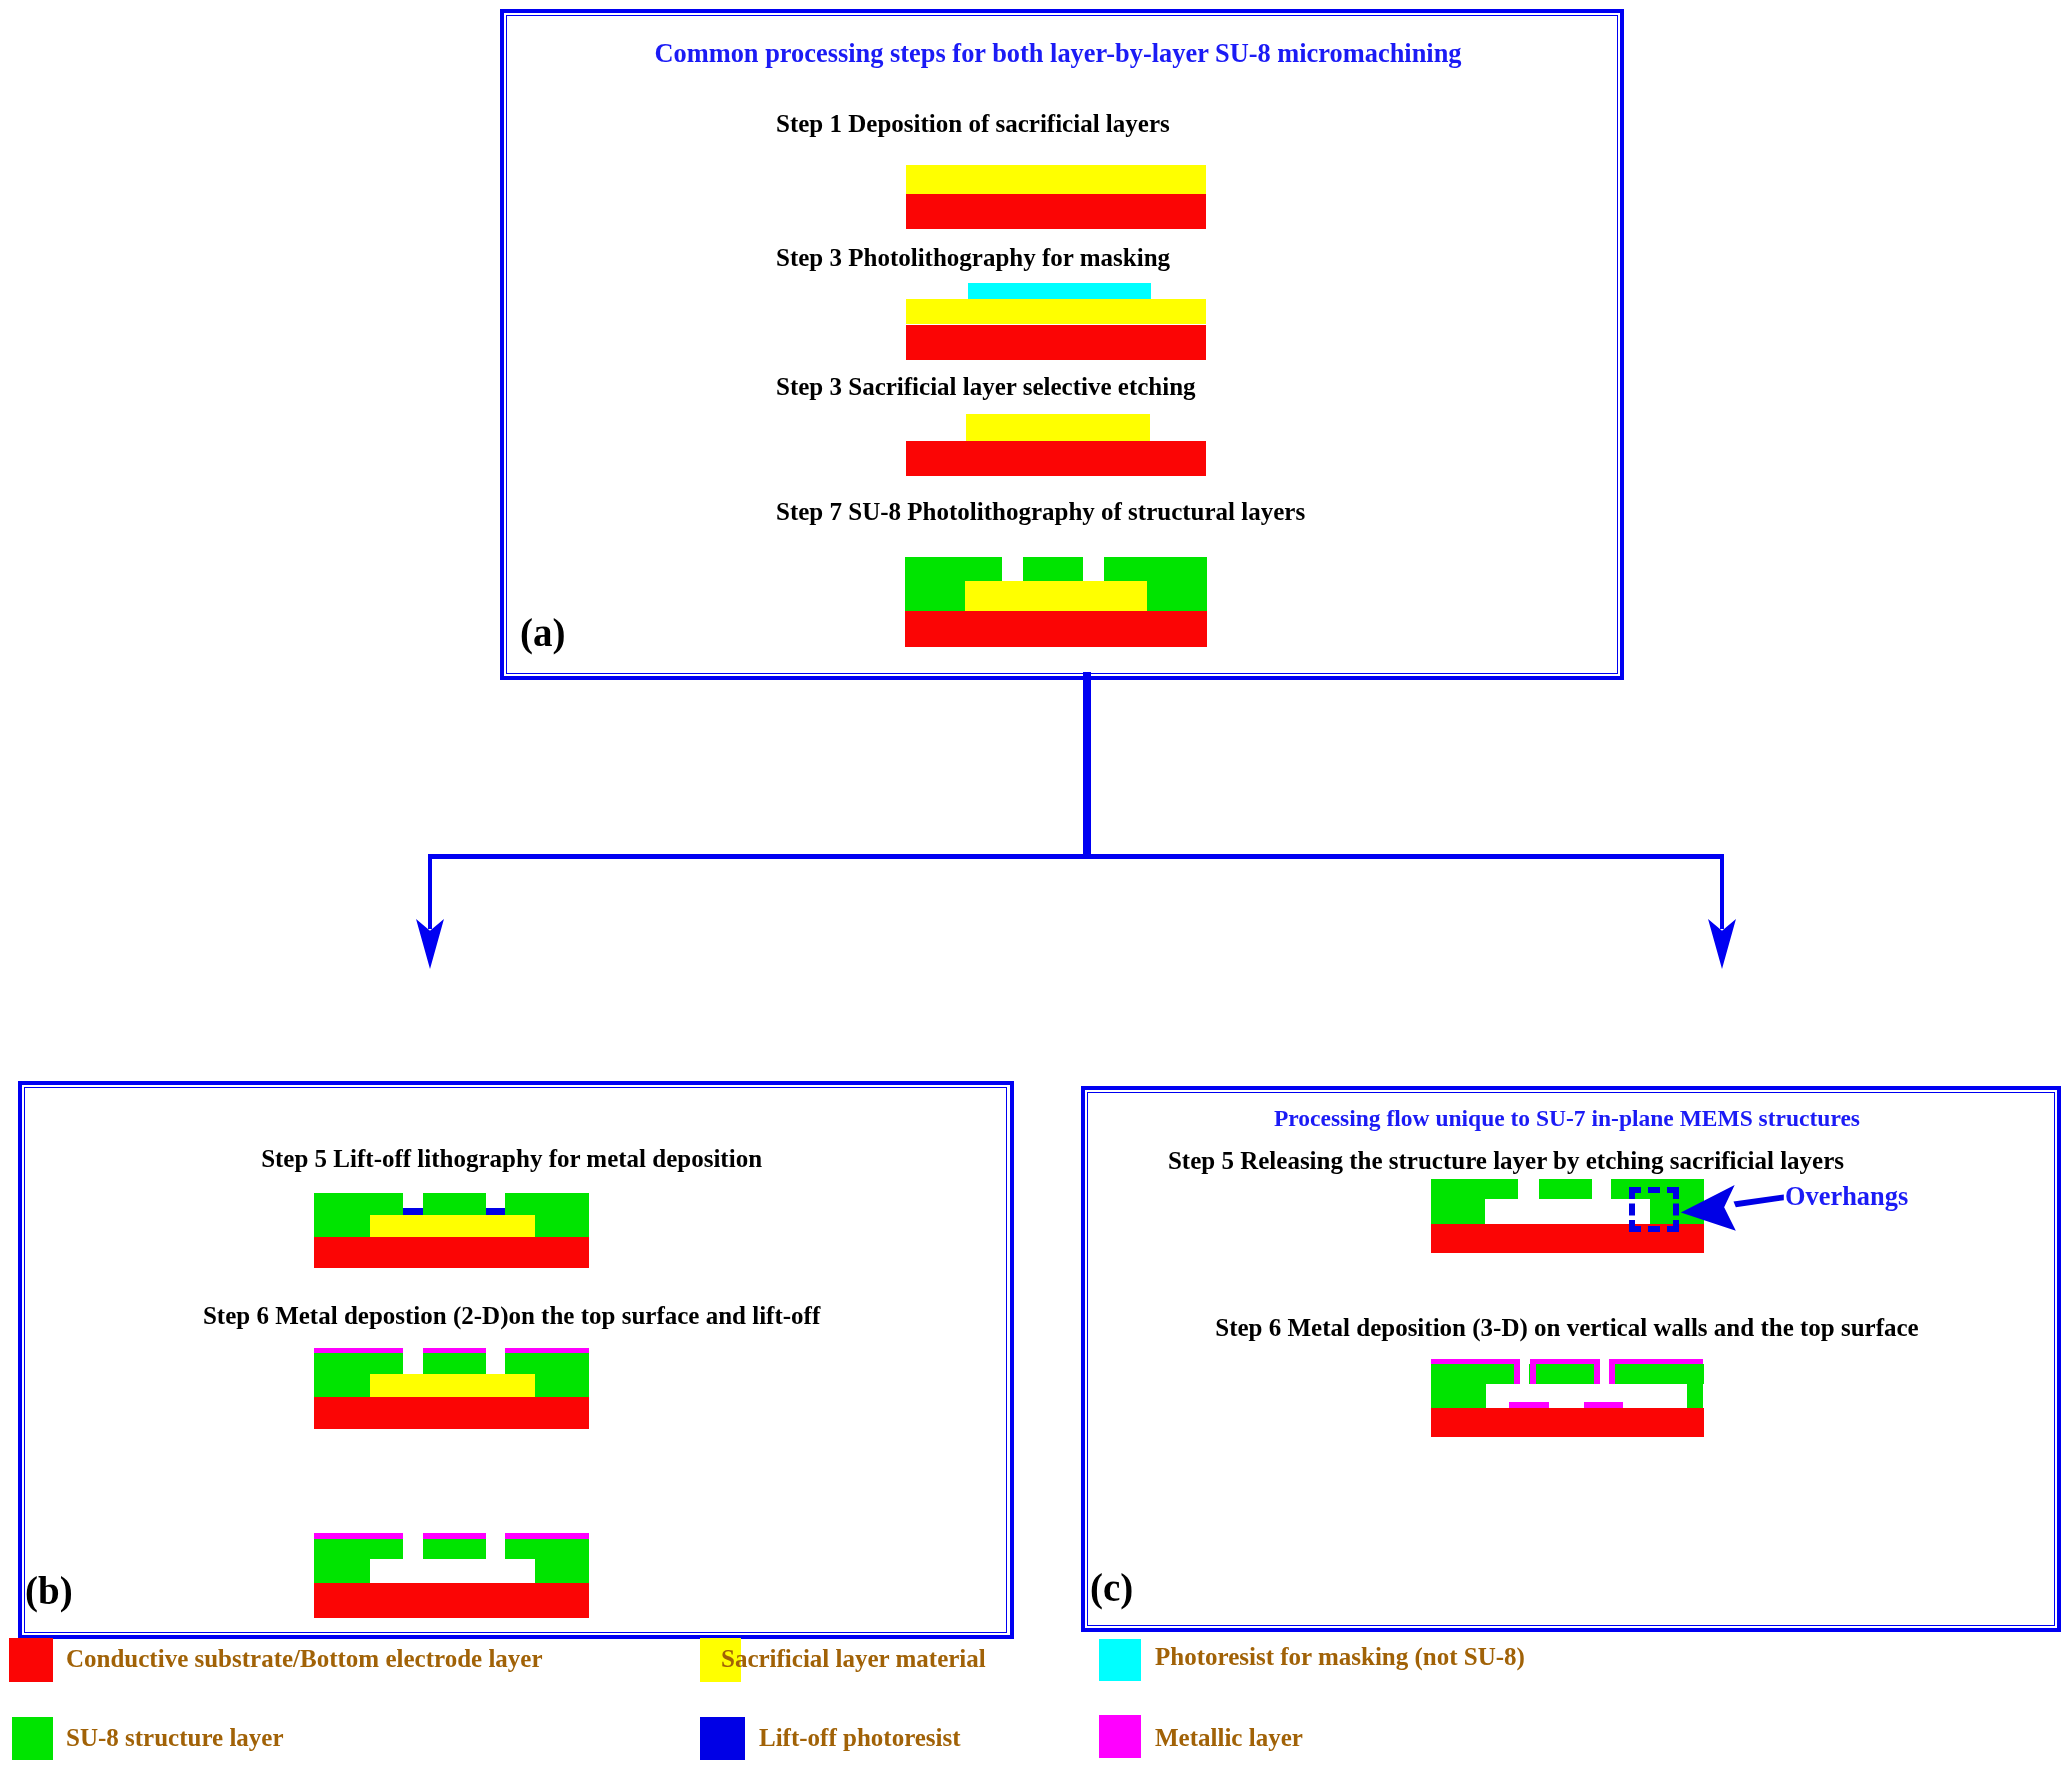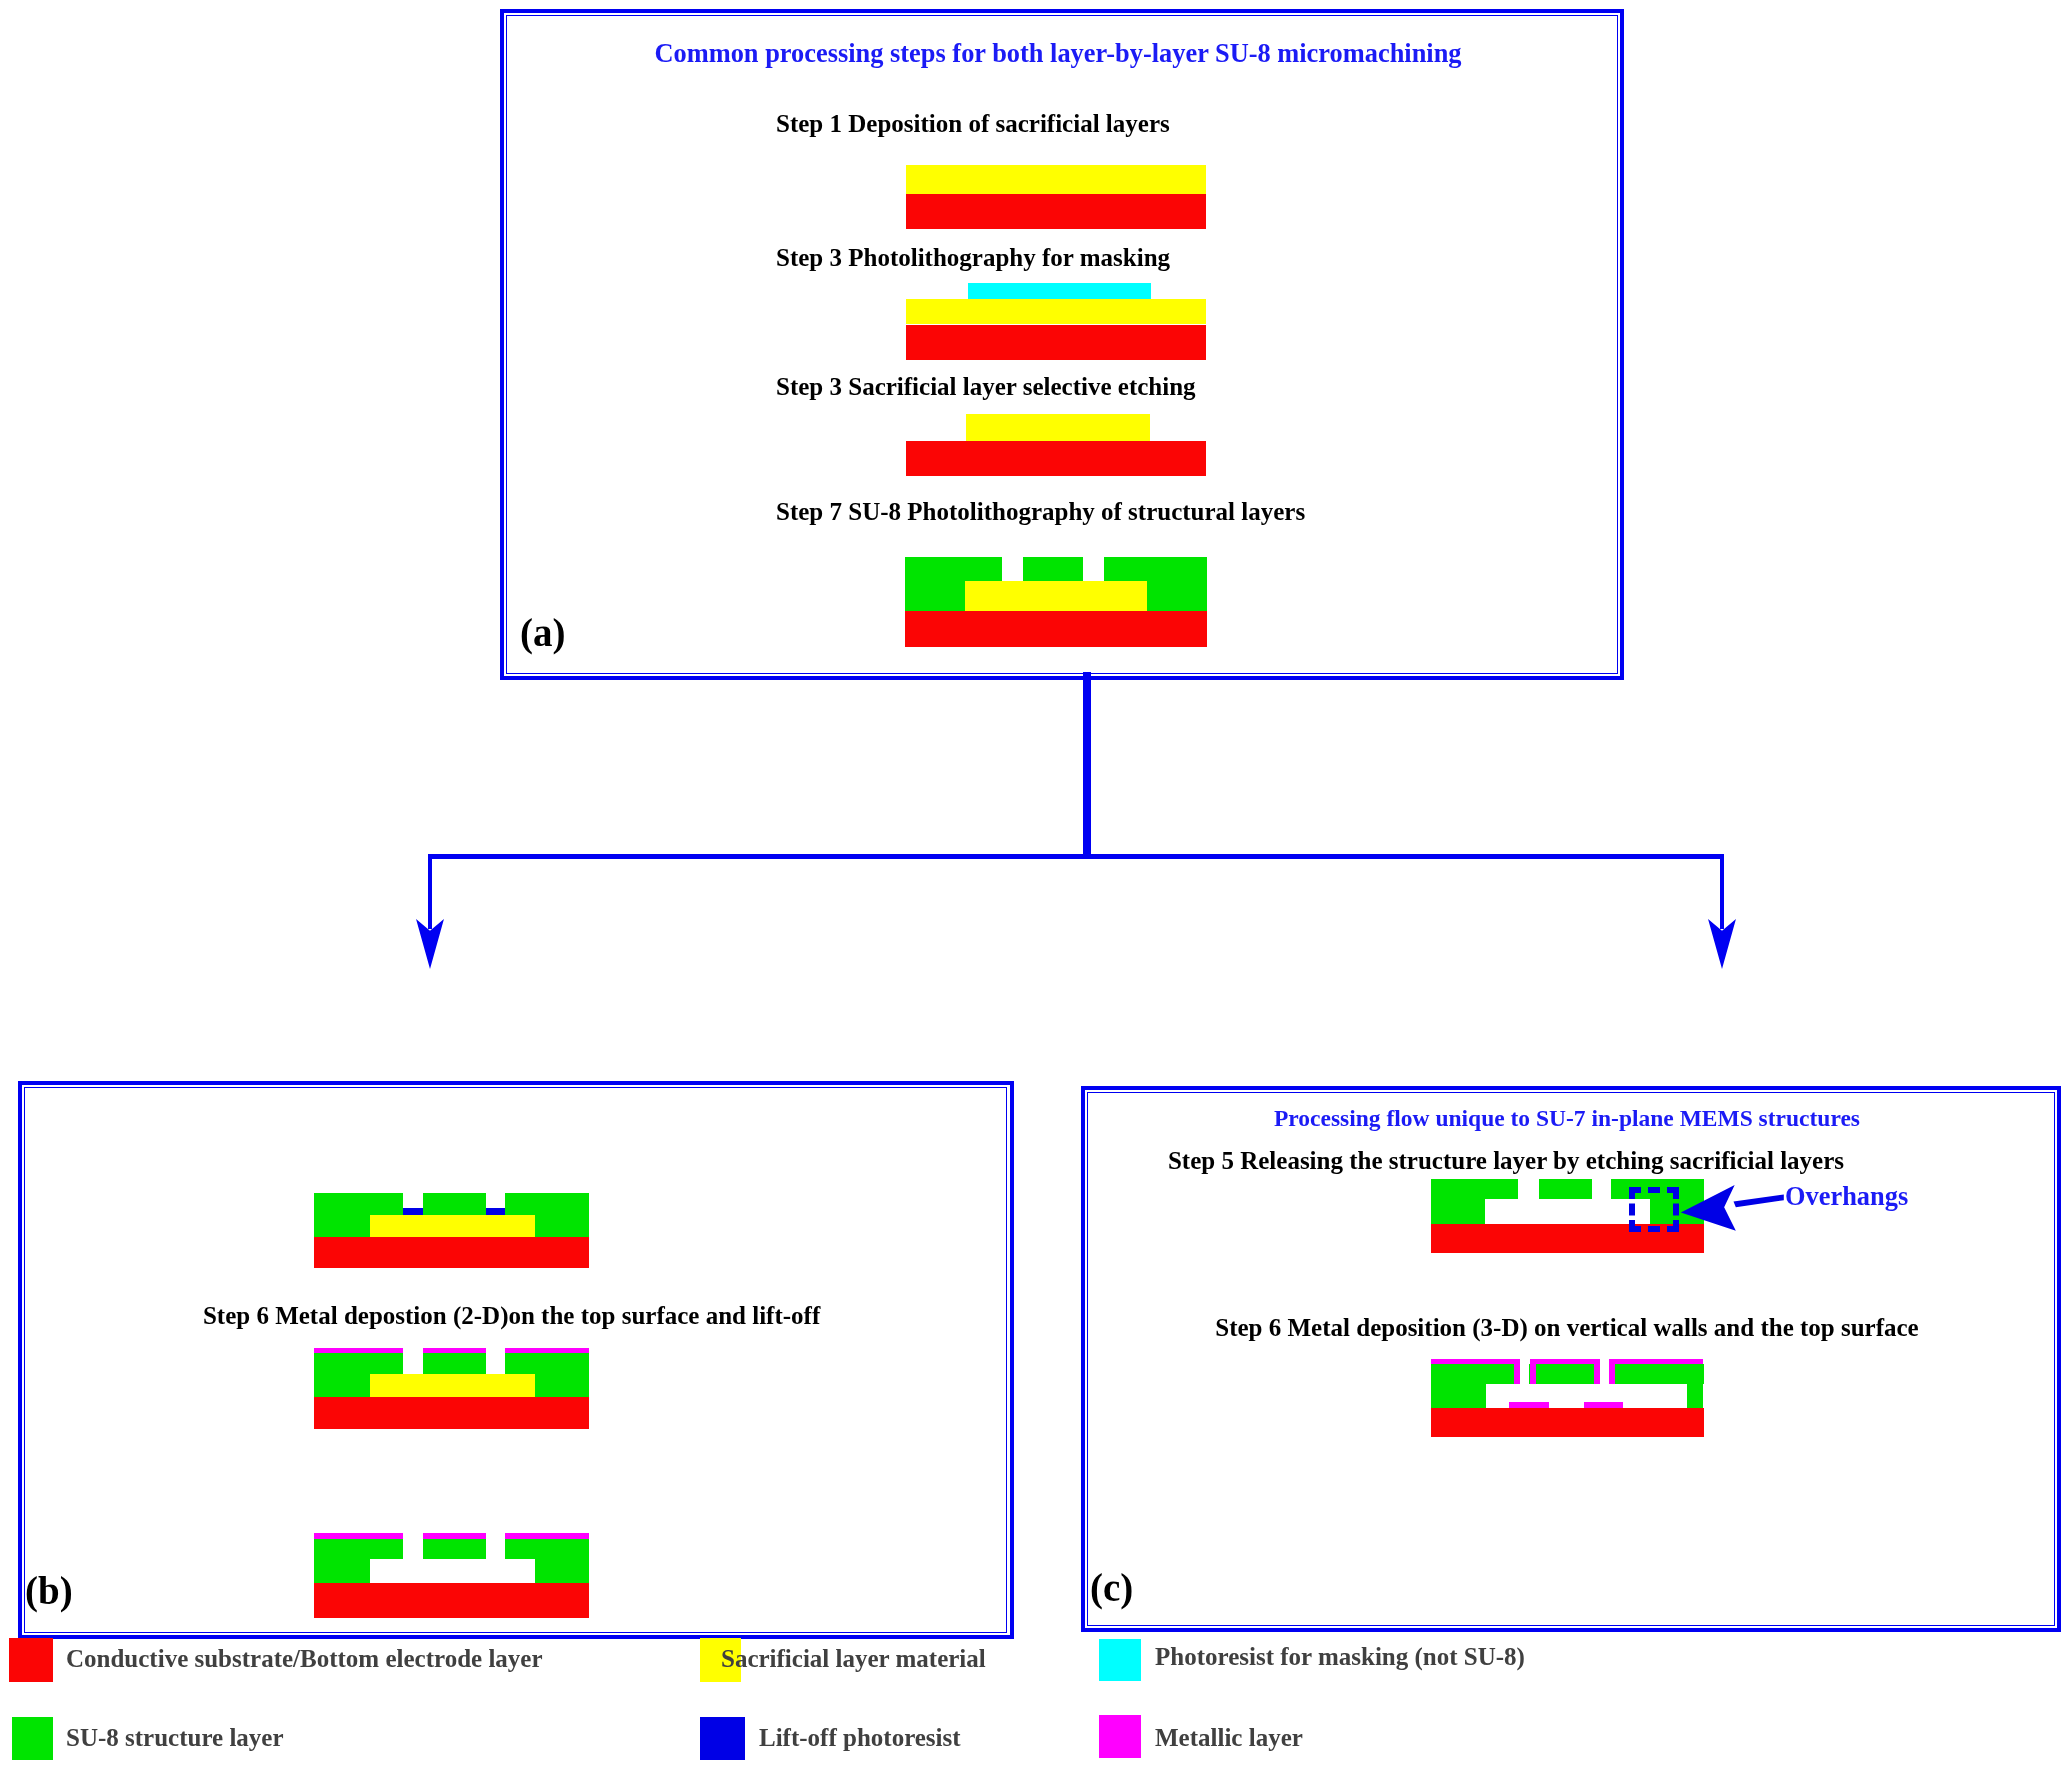--- a/index.html
+++ b/index.html
@@ -21,21 +21,21 @@
   .panel{position:absolute;border:4.1px solid var(--line);}
   .panel-inner{position:absolute;inset:2.3px;border:1.8px solid var(--line);}
   .btitle{position:absolute;color:var(--title);text-align:center;white-space:nowrap;font-size:25px;}
   .step{position:absolute;color:#000;white-space:nowrap;font-size:25px;}
   .tag{position:absolute;color:#000;font-size:39px;}
   .cap{text-align:center;}
   .dia{position:absolute;}
   .c-red{background:var(--red);} .c-grn{background:var(--grn);} .c-yel{background:var(--yel);}
   .c-cyn{background:var(--cyn);} .c-mag{background:var(--mag);} .c-blu{background:var(--blu);}
   .c-wht{background:#ffffff;}
-  .lgl{position:absolute;color:#404040;font-size:25px;white-space:nowrap;}
+  .lgl{position:absolute;color:#a16207;font-size:25px;white-space:nowrap;}
   .sw{position:absolute;}
   .ov{position:absolute;color:var(--title);font-size:26.4px;white-space:nowrap;}
   .dash{position:absolute;border:6.5px dashed var(--blu);}
   .lineblue{background:var(--line);}
 </style>
 </head>
 <body>
 
 <div class="page">
 
@@ -88,20 +88,21 @@
   </svg>
   <svg class="abs" style="left:1708px;top:919px;" width="28" height="50" viewBox="0 0 48 86">
     <polygon points="0,0 24,20 48,0 24,86" fill="#0000F2"></polygon>
   </svg>
 
   <div class="panel" style="left:17.6px;top:1081px;width:988px;height:550px;">
     <div class="panel-inner"></div>
   </div>
 
 
+  <div class="step cap" style="left:17.6px;top:1145px;width:988px;">Step 5 Lift-off lithography for metal deposition</div>
 
   <div class="dia" style="left:314px;top:1193px;width:275px;height:75px;">
     <div class="abs c-grn" style="left:0;top:0;width:275px;height:44px;"></div>
     <div class="abs c-wht" style="left:89px;top:0;width:20px;height:15.3px;"></div>
     <div class="abs c-wht" style="left:172px;top:0;width:19.4px;height:15.3px;"></div>
     <div class="abs c-blu" style="left:89px;top:15.3px;width:20px;height:6.5px;"></div>
     <div class="abs c-blu" style="left:172px;top:15.3px;width:19.4px;height:6.5px;"></div>
     <div class="abs c-yel" style="left:56px;top:22px;width:165px;height:22px;"></div>
     <div class="abs c-red" style="left:0;top:44px;width:275px;height:31px;"></div>
   </div>

